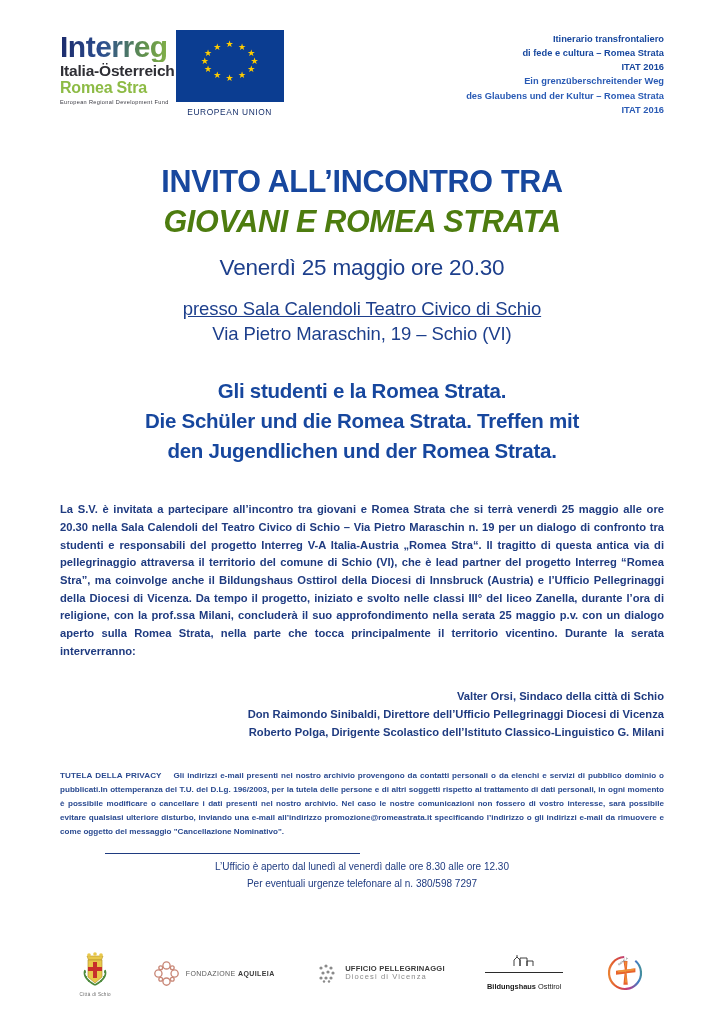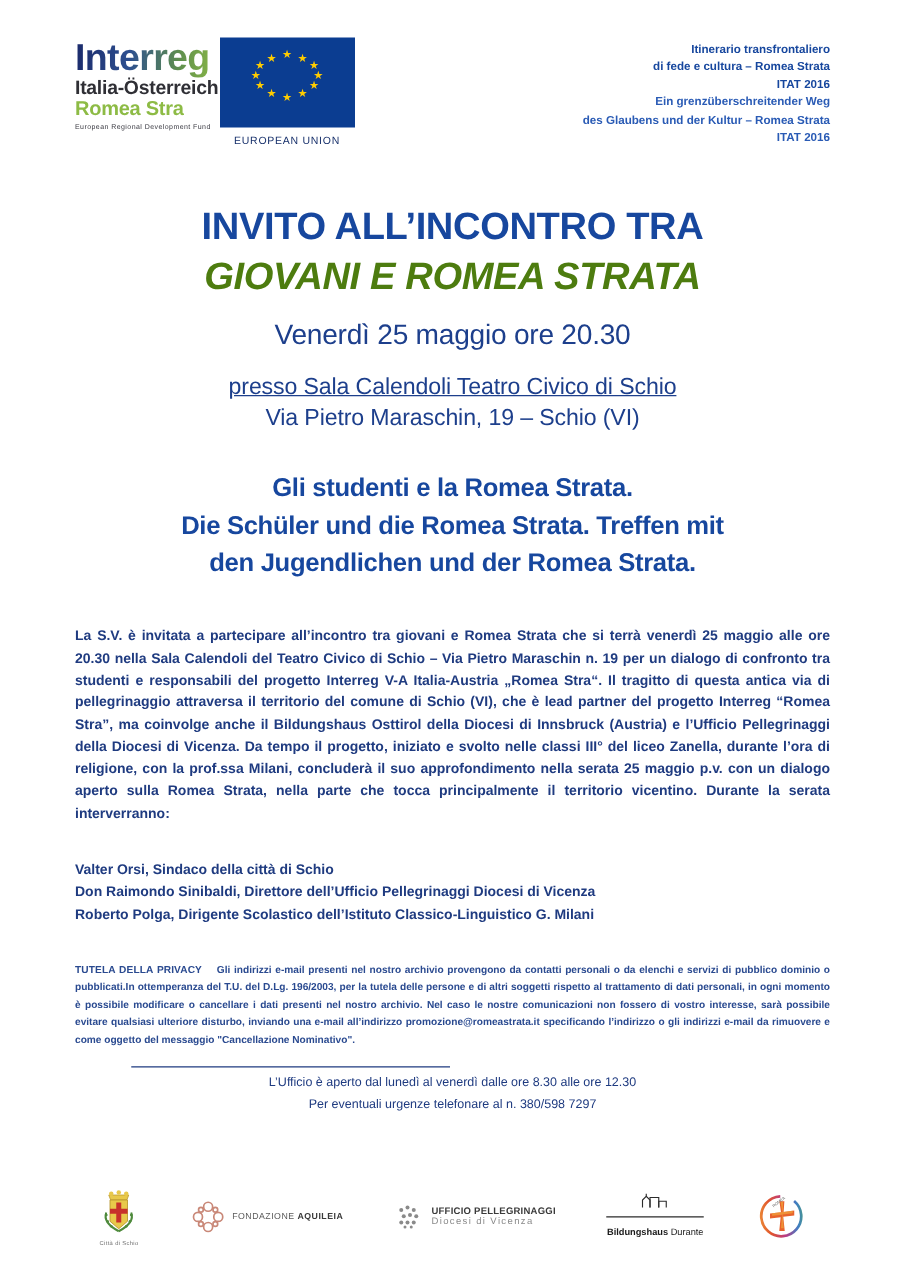--- a/index.html
+++ b/index.html
@@ -173,20 +173,21 @@
     font-weight: 600;
   }
   .body-text b { font-weight: bold; }
 
   .speakers {
     margin-top: 26px;
     font-size: 11.2px;
     line-height: 1.62;
     color: #1f3b80;
     font-weight: 600;
+    text-align: right;
   }
 
   
   .privacy {
     margin-top: 28px;
     font-size: 8.1px;
     line-height: 1.72;
     color: #2a4a90;
     text-align: justify;
     font-weight: 600;
@@ -386,21 +387,21 @@
     <div class="bh-text">
       <svg width="48" height="14" viewBox="0 0 48 14">
         <g fill="none" stroke="#2b2b2b" stroke-width="0.9">
           <path d="M14 13 v-6 l3 -3 l3 3 v6"></path>
           <path d="M20 13 v-8 h7 v8"></path>
           <path d="M27 13 v-5 h6 v5"></path>
           <path d="M17 2 v2"></path>
         </g>
       </svg>
       <div class="bh-rule"></div>
-      <span class="bh-l1"><b>Bildungshaus </b><span>Durante</span></span>
+      <span class="bh-l1"><b>Bildungshaus </b><span>Osttirol</span></span>
     </div>
 
     <div class="flogo">
       <svg width="42" height="42" viewBox="0 0 42 42">
         <defs>
           <linearGradient id="rsring" x1="0" y1="0" x2="1" y2="1">
             <stop offset="0%" stop-color="#f2a93b"></stop>
               <stop offset="30%" stop-color="#e0542e"></stop>
             <stop offset="55%" stop-color="#b93b86"></stop>
               <stop offset="78%" stop-color="#3f7dc4"></stop>

